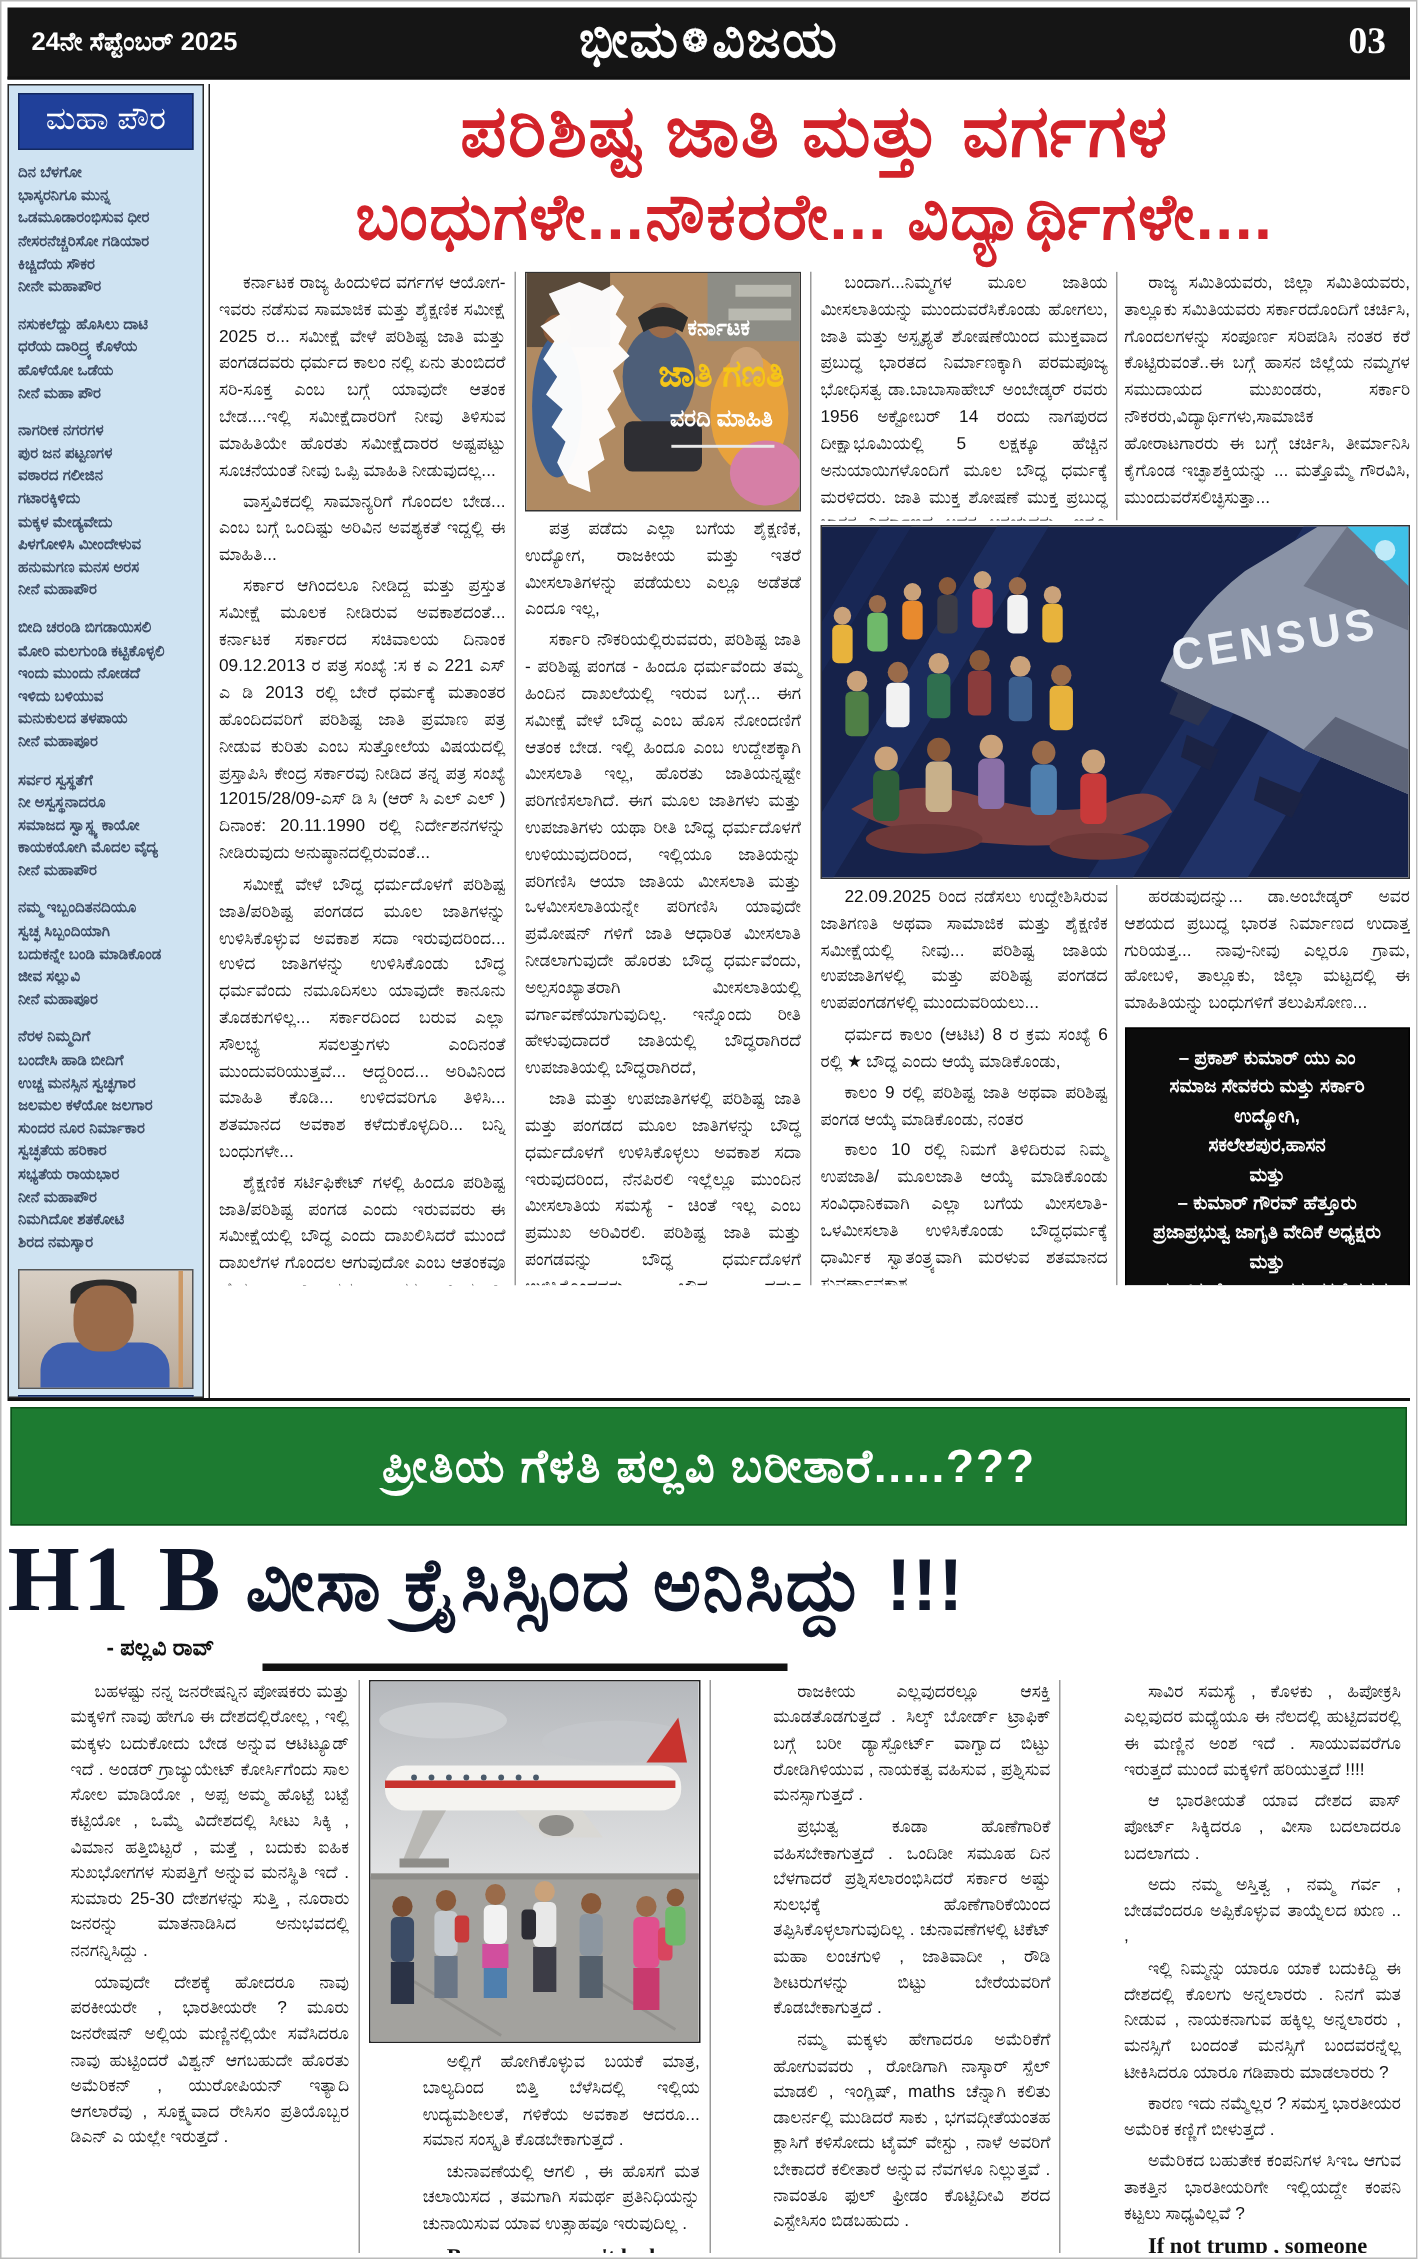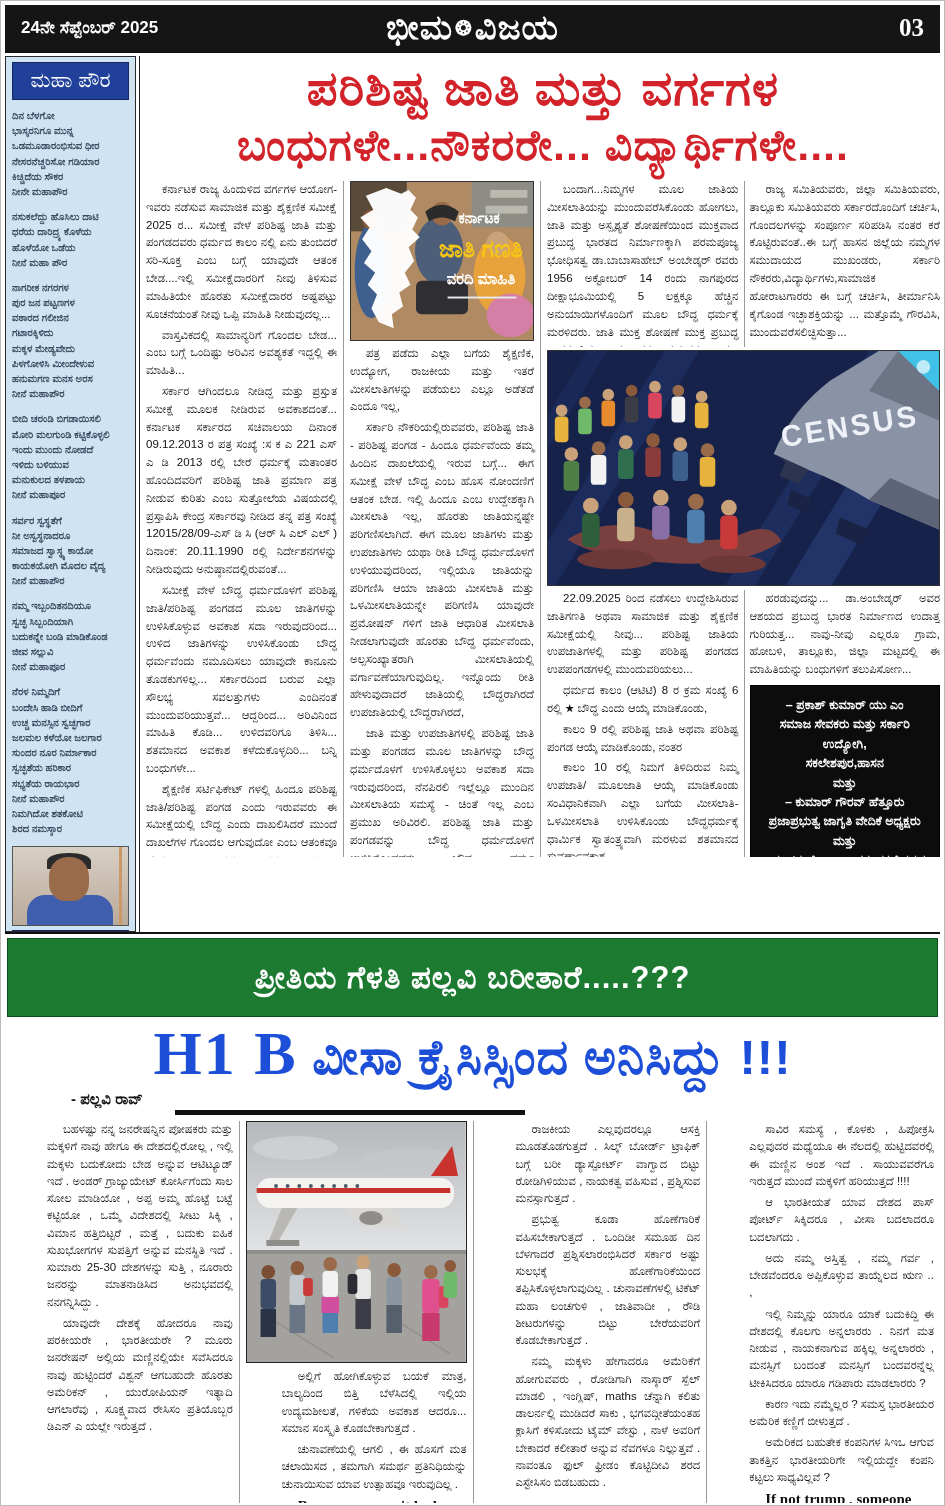--- a/index.html
+++ b/index.html
@@ -58,21 +58,21 @@
   .black-box { background:#0c0c0c; color:#fff; text-align:center; font-size:12.5px;
                font-weight:bold; line-height:1.55; padding:10px 6px; border:1px solid #000;
                margin-top:6px; }
   .black-box div { text-indent:0; }
   
   .art2 { position:absolute; top:931px; left:4px; right:4px; bottom:0; border-top:2px solid #111;
           padding-top:4px; overflow:hidden; }
   .kicker { margin:0 2px; height:79px; background:#1d7b31; border:1px solid #0d4f1b;
             color:#fff; font-weight:bold; font-size:31px; display:flex; align-items:center;
             justify-content:center; letter-spacing:1px; }
-  .h1b { text-align:center; color:#1d4ed8; font-weight:bold; margin-top:4px; line-height:1.05;
+  .h1b { color:#0f172a; font-weight:bold; margin-top:4px; line-height:1.05;
          white-space:nowrap; }
   .h1b .latin { font-family:"Liberation Serif", serif; font-size:62px; letter-spacing:2px; }
   .h1b .kn { font-size:49px; letter-spacing:1px; }
   .a2-byline { font-weight:bold; font-size:15px; margin:4px 0 2px 66px; }
   .byrule { width:350px; height:5px; background:#111; margin:2px 0 6px 170px; }
   .cols2 { display:flex; height:382px; overflow:hidden; margin-top:2px; }
   .bcol { font-size:11.5px; line-height:1.5; text-align:justify; overflow:hidden; width:25%;
           padding:0 6px; }
   .bcol + .bcol { border-left:1px solid #9a9a9a; }
   .bcol p { text-indent:16px; margin-bottom:4px;margin-left:36px; }

